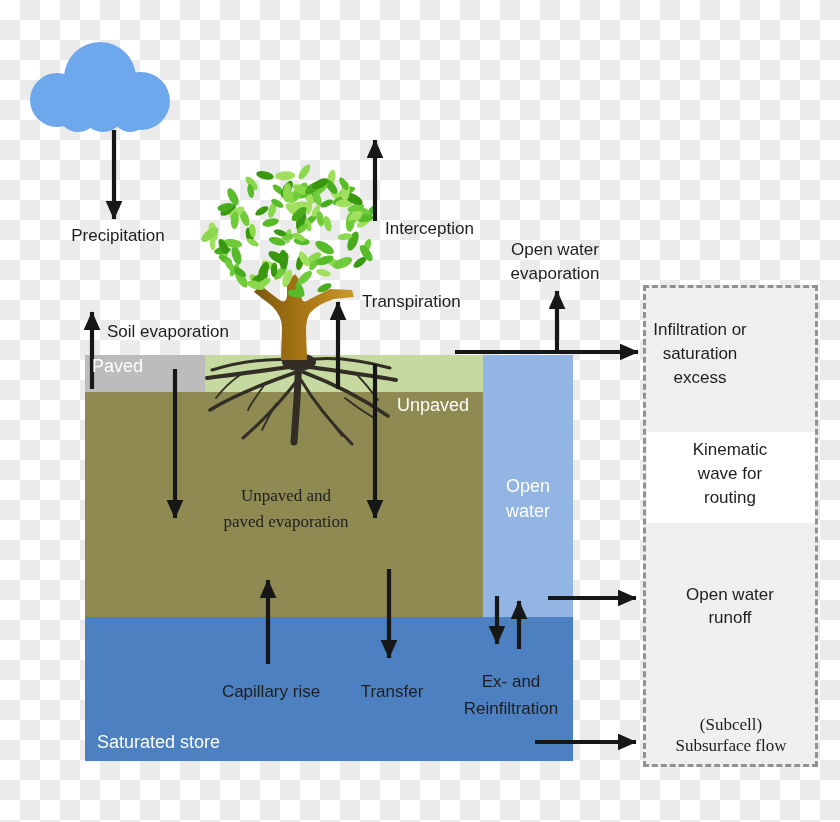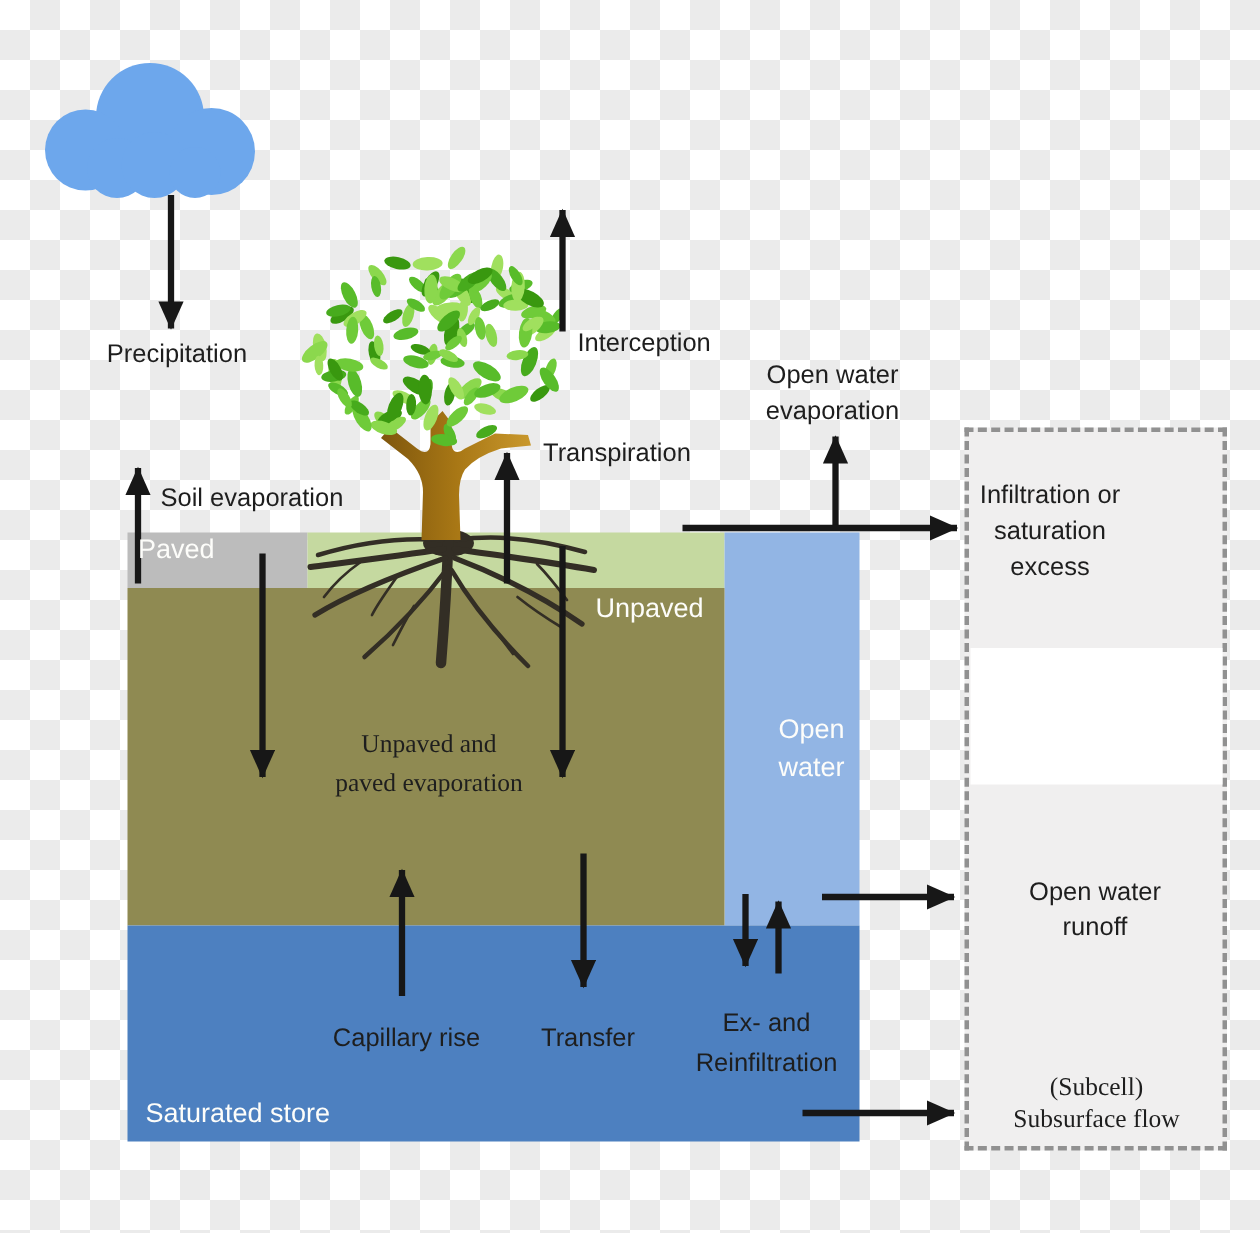--- a/index.html
+++ b/index.html
@@ -224,21 +224,21 @@
   <div class="lbl" style="left:107px;top:322px;">Soil evaporation</div>
 
   <div class="lbl center multi" style="left:555px;top:238px;line-height:24px;">
     <span>Open water</span>
     <span>evaporation</span>
   </div>
 
   <div class="lbl white" style="left:92px;top:356px;">Paved</div>
   <div class="lbl white" style="left:397px;top:362px;margin-top:33px;">Unpaved</div>
 
-  <div class="lbl white center multi" style="left:528px;top:474px;line-height:25px;margin-left:13px;">
+  <div class="lbl white center multi" style="left:528px;top:474px;line-height:25px;">
     <span>Open</span>
     <span>water</span>
   </div>
 
   <div class="lbl center multi" style="left:286px;top:483px;line-height:26px;font-family:Liberation Serif, serif;">
     <span>Unpaved and</span>
     <span>paved evaporation</span>
   </div>
 
   <div class="lbl white" style="left:97px;top:732px;">Saturated store</div>
@@ -250,20 +250,25 @@
     <span>Ex- and</span>
     <span>Reinfiltration</span>
   </div>
 
   <div class="lbl center multi" style="left:700px;top:318px;line-height:24px;">
     <span>Infiltration or</span>
     <span>saturation</span>
     <span>excess</span>
   </div>
 
+  <div class="lbl center multi" style="left:730px;top:438px;line-height:24px;">
+    <span>Kinematic</span>
+    <span>wave for</span>
+    <span>routing</span>
+  </div>
 
   <div class="lbl center multi" style="left:730px;top:583px;line-height:23px;">
     <span>Open water</span>
     <span>runoff</span>
   </div>
 
   <div class="lbl center multi" style="left:731px;top:714px;line-height:21px;font-family:Liberation Serif, serif;">
     <span>(Subcell)</span>
     <span>Subsurface flow</span>
   </div>

